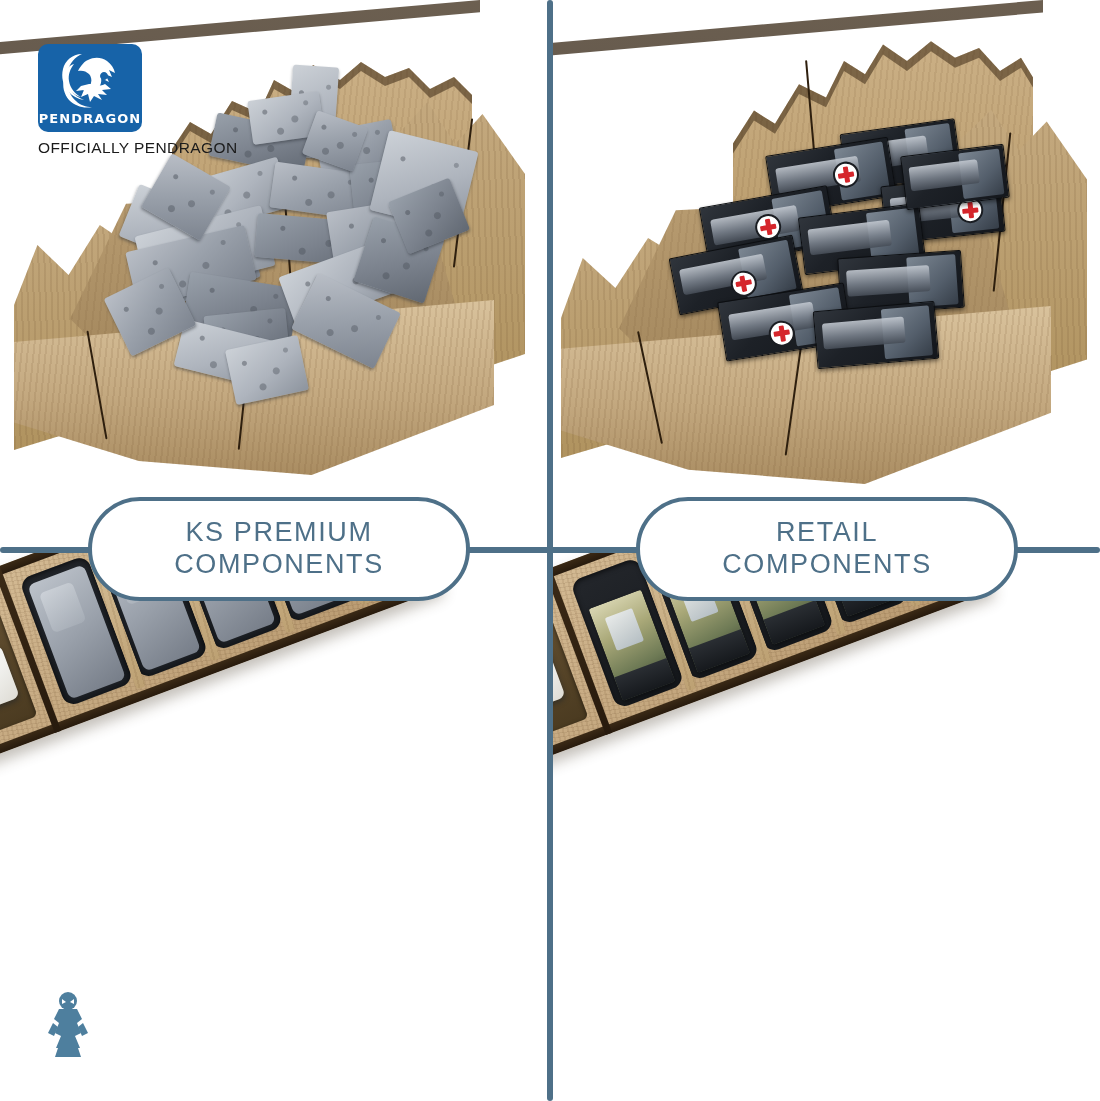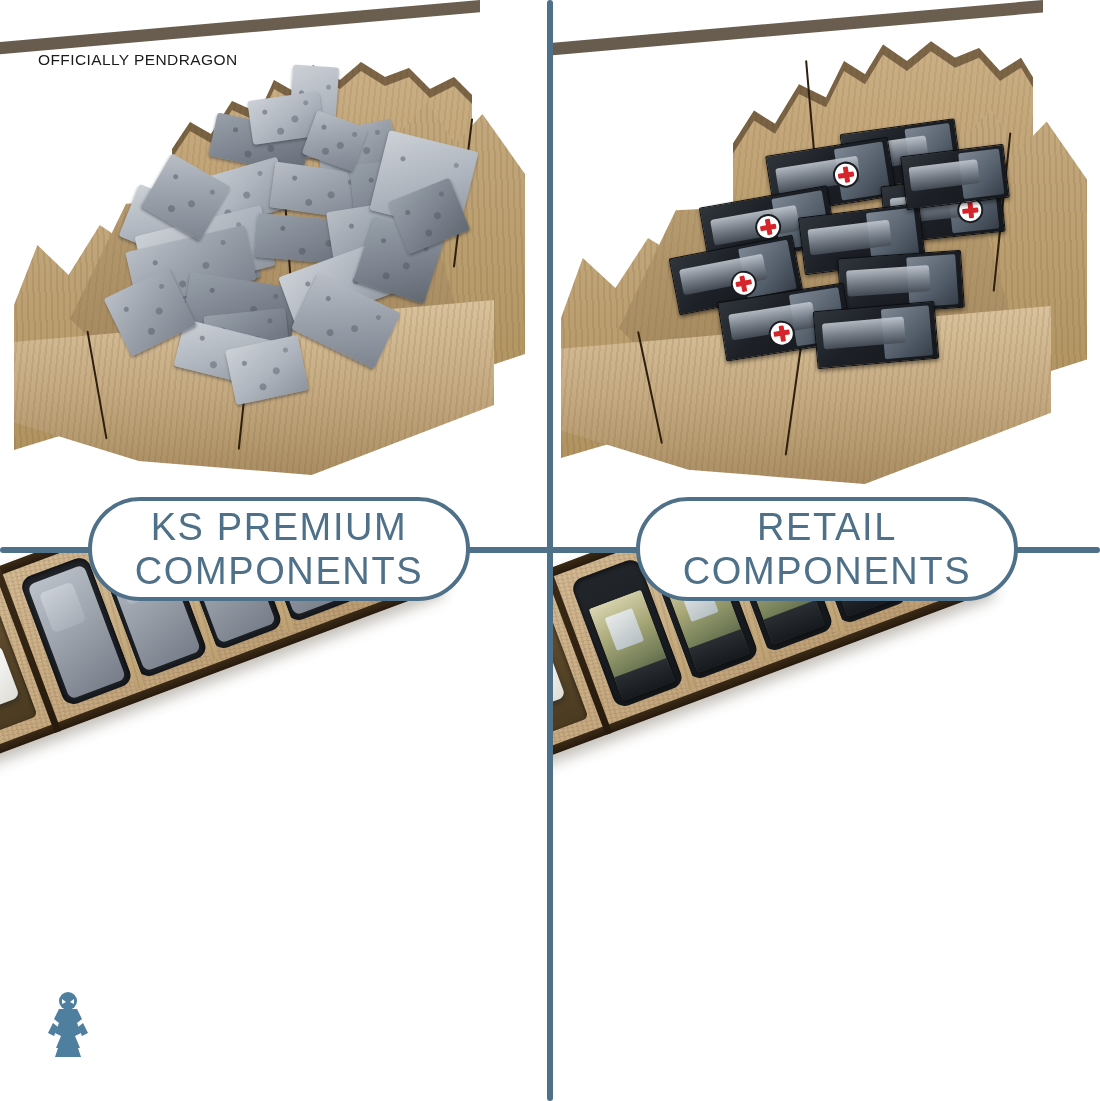--- a/index.html
+++ b/index.html
@@ -176,21 +176,21 @@
   .badge {
     position:absolute;
     background:#ffffff;
     border:4px solid #4e7088;
     border-radius:56px;
     display:flex; align-items:center; justify-content:center;
     text-align:center;
   }
   .badge-text {
     color:#4e7088;
-    font-size:38px;
+    font-size:27px;
     letter-spacing:1.6px;
     line-height:1.17;
     font-weight:400;
     white-space:pre-line;
     padding:0 14px;
   }
   #badge-ks     { left:88px;  top:497px; width:382px; height:104px; }
   #badge-retail { left:636px; top:497px; width:382px; height:104px; }
 
   
@@ -511,20 +511,33 @@
     <div class="badge-text">KS PREMIUM
 COMPONENTS</div>
   </div>
 
   <div class="badge" id="badge-retail">
     <div class="badge-text">RETAIL
 COMPONENTS</div>
   </div>
 
   <div id="logo-block">
+    <div id="logo-tile">
+      <svg width="76" height="66" viewBox="0 0 76 66" aria-hidden="true">
+        <g fill="#ffffff">
+          <path d="M30 4c-7 3-12 9-14 16-2 7-1 14 3 20 3 5 8 8 13 10-6-1-12-4-16-9-5-6-7-14-5-22C13 11 20 4 30 4z"></path>
+          <path d="M22 14c-4 5-6 11-5 17 1 7 6 13 12 16-5-1-10-5-13-10-3-6-3-13 0-19 1-2 3-3 6-4z"></path>
+          <path d="M36 10c6-3 13-3 19 1 4 3 7 7 8 12l-6-3 3 7-7-3 4 8-8-4c1 5-1 9-5 12-4 2-9 2-13 0 4-1 7-3 8-7 1-3 0-7-2-9-3-3-7-4-11-3 3-6 7-10 10-11z"></path>
+          <path d="M52 22c2 0 4 2 4 4s-2 4-4 4-4-2-4-4 2-4 4-4z" fill="#1763a8"></path>
+          <path d="M40 34c4 2 9 2 13 0l6 5-9 1 5 5-9-1 4 6-8-4-4 6-2-8-7 3 3-7-8 1 5-5 8-2z"></path>
+          <path d="M16 30c-1 8 2 16 8 21 4 4 10 6 16 6-8 2-17-1-23-7-5-6-7-14-5-21 1-2 2-1 4 1z"></path>
+        </g>
+      </svg>
+      <div id="logo-wordmark">PENDRAGON</div>
+    </div>
     <div id="logo-caption">OFFICIALLY PENDRAGON</div>
   </div>
 
   <svg id="scale-figure" viewBox="0 0 48 68">
     <g fill="#4e7f9e">
       <ellipse cx="24" cy="11" rx="9" ry="9"></ellipse>
       <path d="M15 19h18l5 10-5 4 4 10-6 3 5 12H12l5-12-6-3 4-10-5-4z"></path>
       <path d="M9 33l-5 10 6 3 4-9z"></path>
       <path d="M39 33l5 10-6 3-4-9z"></path>
       <path d="M14 58h20l3 9H11z"></path>

